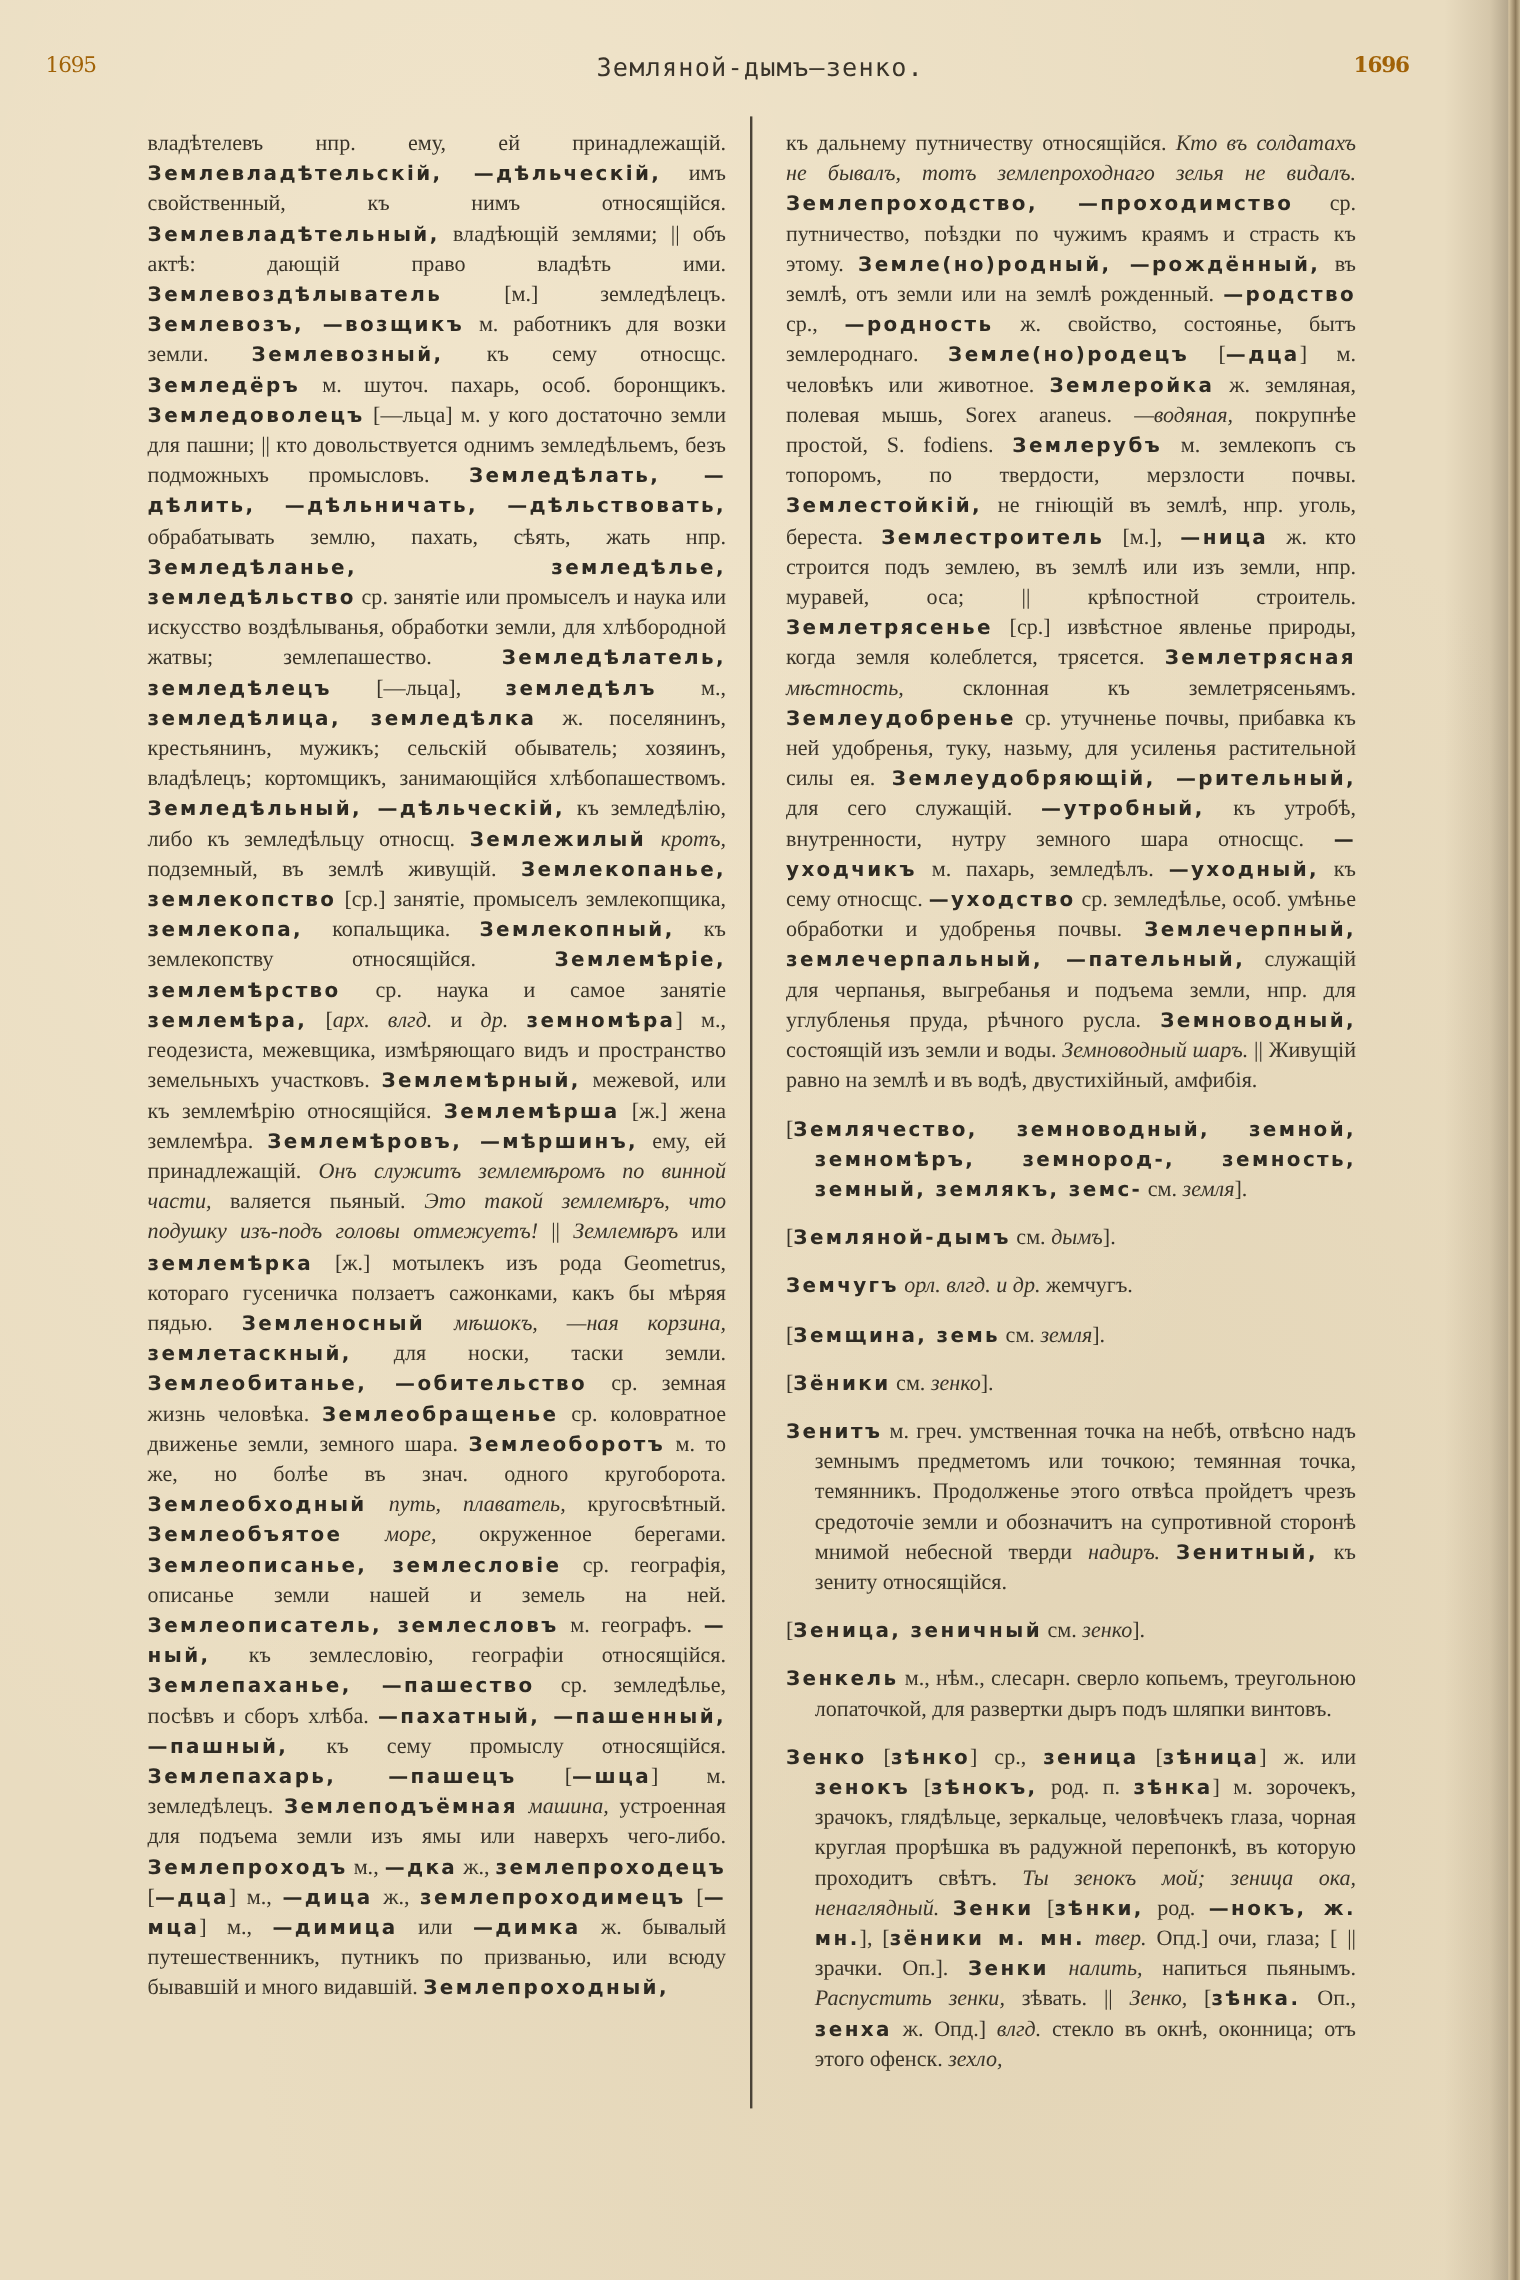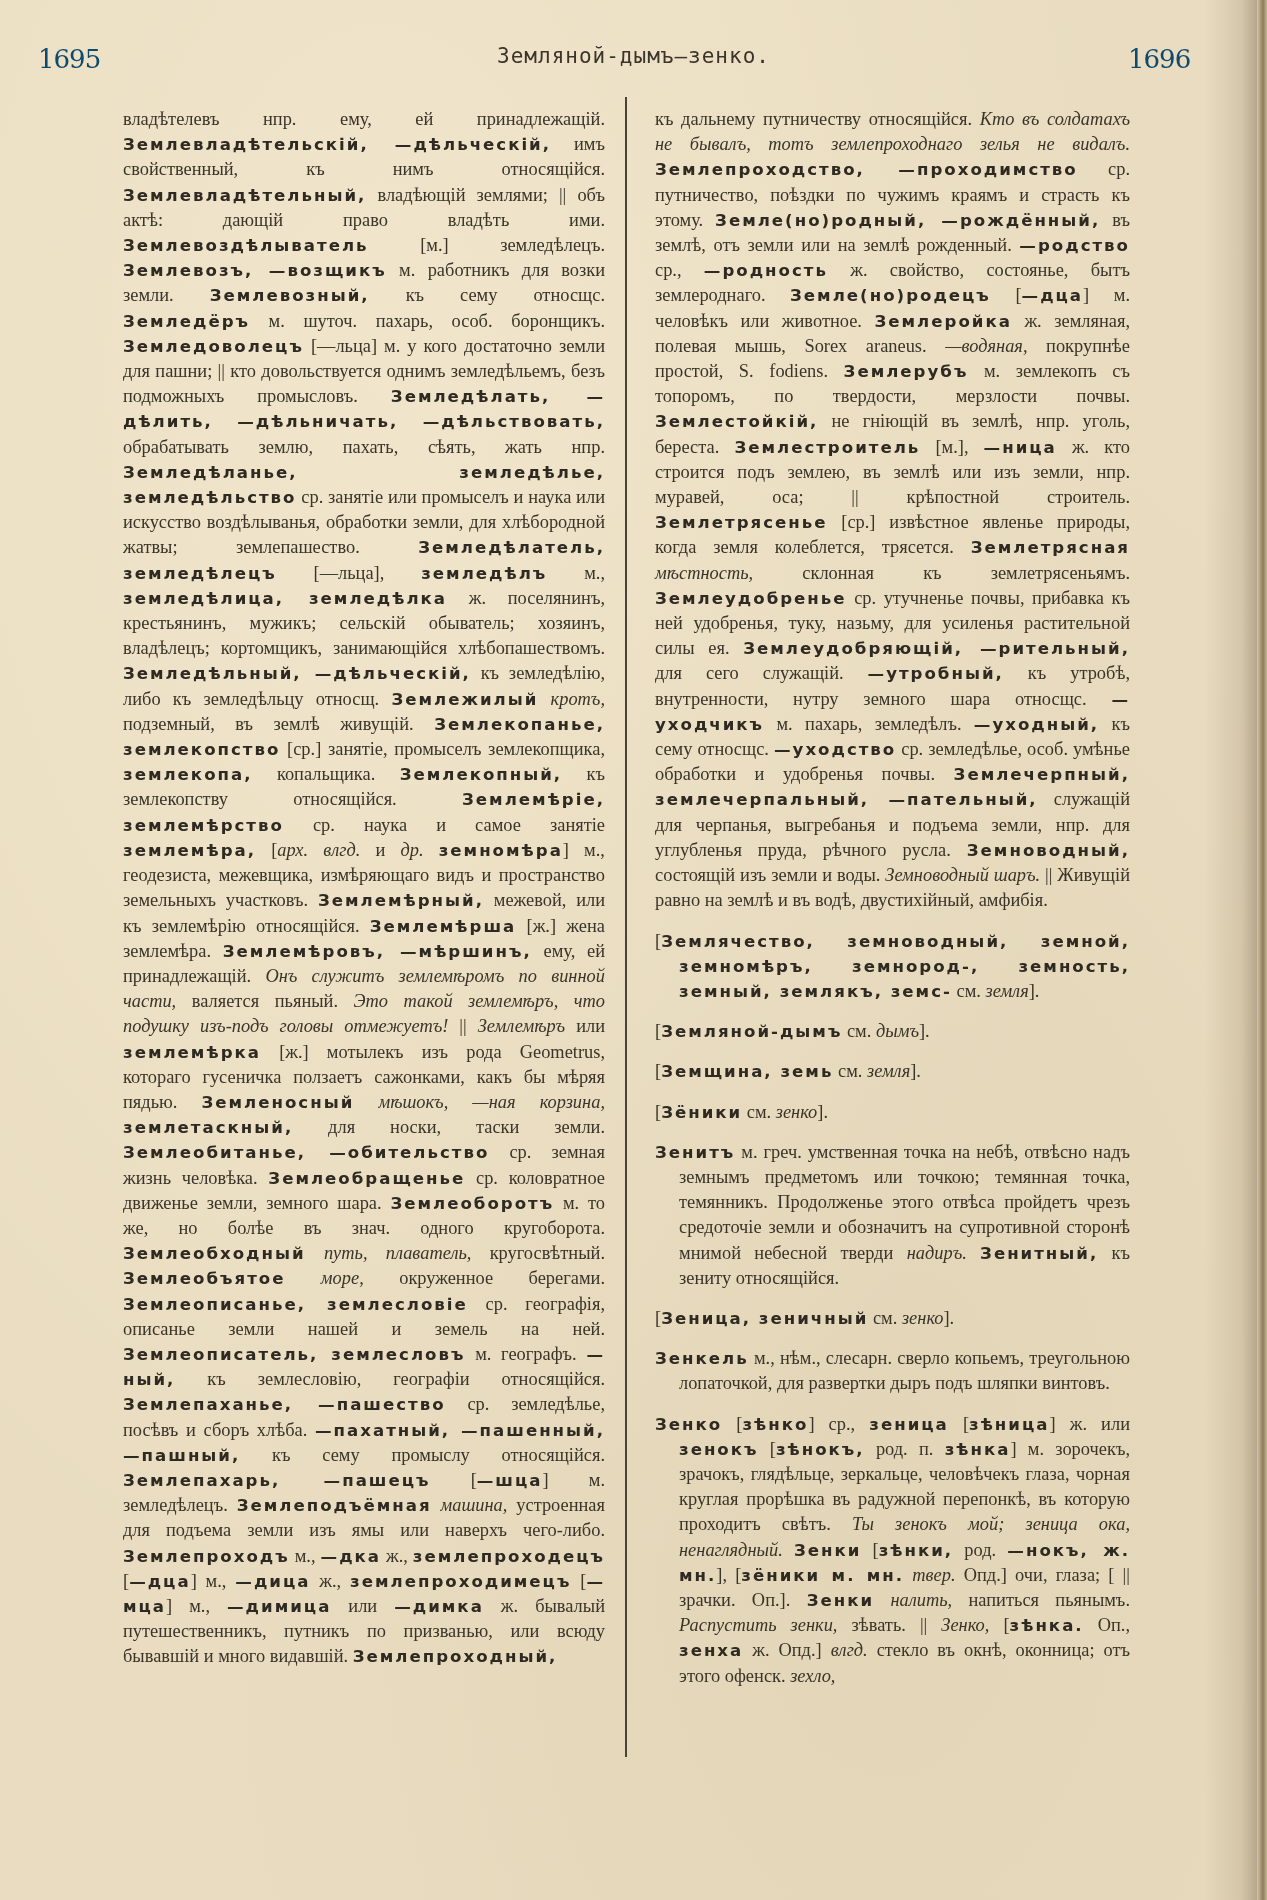--- a/index.html
+++ b/index.html
@@ -7,23 +7,23 @@
     width:1267px;height:1900px;overflow:hidden;position:relative;
     background:#e9dcc0;
     background-image:
       radial-gradient(ellipse at 30% 20%, rgba(255,245,225,0.35), transparent 60%),
       radial-gradient(ellipse at 70% 80%, rgba(200,180,140,0.18), transparent 55%),
       linear-gradient(90deg, rgba(0,0,0,0) 0%, rgba(0,0,0,0) 95%, rgba(120,100,70,0.18) 98%, rgba(70,55,35,0.45) 100%);
     font-family:"Liberation Serif","DejaVu Serif",serif;
     color:#3a3429;
   }
   .page-header{position:absolute;top:44px;left:0;width:1267px;height:30px;}
-  .page-num{position:absolute;top:0;font-size:26px;color:#0c4a6e;font-family:"DejaVu Serif",serif;letter-spacing:-1px;}
+  .page-num{position:absolute;top:0;font-size:18px;color:#a16207;font-family:"DejaVu Serif",serif;letter-spacing:-1px;}
   .page-num.left{left:38px;}
-  .page-num.right{left:1128px;}
+  .page-num.right{left:1128px;font-weight:bold;}
   .running-title{position:absolute;left:0;width:1267px;text-align:center;top:0;font-family:"DejaVu Sans Mono","Liberation Mono",monospace;font-size:21px;letter-spacing:1px;color:#3a342a;}
   .col{position:absolute;top:92px;font-size:18.4px;line-height:25.2px;text-align:justify;}
   .col-left{left:108px;width:512px;}
   .col-right{left:640px;width:505px;}
   .divider{position:absolute;left:625px;top:97px;width:2px;height:1660px;background:#4a4337;}
   .entry{margin:15px;}
   .entry.hang{padding-left:24px;text-indent:-24px;margin-top:3px;}
   b,.hw{font-family:"DejaVu Sans","Liberation Sans",sans-serif;font-weight:bold;letter-spacing:2px;font-size:16.6px;color:#2e2a22;}
   i{font-style:italic;}
   .binding{position:absolute;right:0;top:0;width:10px;height:1900px;background:linear-gradient(90deg,#d8c6a3,#8e7b5c 60%,#c9b894);}
@@ -42,19 +42,20 @@
 <div class="col col-left">
   <p class="entry">владѣтелевъ нпр. ему, ей принадлежащій. <b>Землевладѣтельскій, —дѣльческій,</b> имъ свойственный, къ нимъ относящійся. <b>Землевладѣтельный,</b> владѣющій землями; || объ актѣ: дающій право владѣть ими. <b>Землевоздѣлыватель</b> [м.] земледѣлецъ. <b>Землевозъ, —возщикъ</b> м. работникъ для возки земли. <b>Землевозный,</b> къ сему относщс. <b>Земледёръ</b> м. шуточ. пахарь, особ. боронщикъ. <b>Земледоволецъ</b> [—льца] м. у кого достаточно земли для пашни; || кто довольствуется однимъ земледѣльемъ, безъ подможныхъ промысловъ. <b>Земледѣлать, —дѣлить, —дѣльничать, —дѣльствовать,</b> обрабатывать землю, пахать, сѣять, жать нпр. <b>Земледѣланье, земледѣлье, земледѣльство</b> ср. занятіе или промыселъ и наука или искусство воздѣлыванья, обработки земли, для хлѣбородной жатвы; землепашество. <b>Земледѣлатель, земледѣлецъ</b> [—льца], <b>земледѣлъ</b> м., <b>земледѣлица, земледѣлка</b> ж. поселянинъ, крестьянинъ, мужикъ; сельскій обыватель; хозяинъ, владѣлецъ; кортомщикъ, занимающійся хлѣбопашествомъ. <b>Земледѣльный, —дѣльческій,</b> къ земледѣлію, либо къ земледѣльцу относщ. <b>Землежилый</b> <i>кротъ,</i> подземный, въ землѣ живущій. <b>Землекопанье, землекопство</b> [ср.] занятіе, промыселъ землекопщика, <b>землекопа,</b> копальщика. <b>Землекопный,</b> къ землекопству относящійся. <b>Землемѣріе, землемѣрство</b> ср. наука и самое занятіе <b>землемѣра,</b> [<i>арх. влгд.</i> и <i>др.</i> <b>земномѣра</b>] м., геодезиста, межевщика, измѣряющаго видъ и пространство земельныхъ участковъ. <b>Землемѣрный,</b> межевой, или къ землемѣрію относящійся. <b>Землемѣрша</b> [ж.] жена землемѣра. <b>Землемѣровъ, —мѣршинъ,</b> ему, ей принадлежащій. <i>Онъ служитъ землемѣромъ по винной части,</i> валяется пьяный. <i>Это такой землемѣръ, что подушку изъ-подъ головы отмежуетъ!</i> || <i>Землемѣръ</i> или <b>землемѣрка</b> [ж.] мотылекъ изъ рода Geometrus, котораго гусеничка ползаетъ сажонками, какъ бы мѣряя пядью. <b>Земленосный</b> <i>мѣшокъ, —ная корзина,</i> <b>землетаскный,</b> для носки, таски земли. <b>Землеобитанье, —обительство</b> ср. земная жизнь человѣка. <b>Землеобращенье</b> ср. коловратное движенье земли, земного шара. <b>Землеоборотъ</b> м. то же, но болѣе въ знач. одного кругоборота. <b>Землеобходный</b> <i>путь, плаватель,</i> кругосвѣтный. <b>Землеобъятое</b> <i>море,</i> окруженное берегами. <b>Землеописанье, землесловіе</b> ср. географія, описанье земли нашей и земель на ней. <b>Землеописатель, землесловъ</b> м. географъ. <b>—ный,</b> къ землесловію, географіи относящійся. <b>Землепаханье, —пашество</b> ср. земледѣлье, посѣвъ и сборъ хлѣба. <b>—пахатный, —пашенный, —пашный,</b> къ сему промыслу относящійся. <b>Землепахарь, —пашецъ</b> [<b>—шца</b>] м. земледѣлецъ. <b>Землеподъёмная</b> <i>машина,</i> устроенная для подъема земли изъ ямы или наверхъ чего-либо. <b>Землепроходъ</b> м., <b>—дка</b> ж., <b>землепроходецъ</b> [<b>—дца</b>] м., <b>—дица</b> ж., <b>землепроходимецъ</b> [<b>—мца</b>] м., <b>—димица</b> или <b>—димка</b> ж. бывалый путешественникъ, путникъ по призванью, или всюду бывавшій и много видавшій. <b>Землепроходный,</b></p>
 </div>
 
 <div class="divider"></div>
 
 <div class="col col-right">
     <p class="entry">къ дальнему путничеству относящійся. <i>Кто въ солдатахъ не бывалъ, тотъ землепроходнаго зелья не видалъ.</i> <b>Землепроходство, —проходимство</b> ср. путничество, поѣздки по чужимъ краямъ и страсть къ этому. <b>Земле(но)родный, —рождённый,</b> въ землѣ, отъ земли или на землѣ рожденный. <b>—родство</b> ср., <b>—родность</b> ж. свойство, состоянье, бытъ землероднаго. <b>Земле(но)родецъ</b> [<b>—дца</b>] м. человѣкъ или животное. <b>Землеройка</b> ж. земляная, полевая мышь, Sorex araneus. <i>—водяная,</i> покрупнѣе простой, S. fodiens. <b>Землерубъ</b> м. землекопъ съ топоромъ, по твердости, мерзлости почвы. <b>Землестойкій,</b> не гніющій въ землѣ, нпр. уголь, береста. <b>Землестроитель</b> [м.], <b>—ница</b> ж. кто строится подъ землею, въ землѣ или изъ земли, нпр. муравей, оса; || крѣпостной строитель. <b>Землетрясенье</b> [ср.] извѣстное явленье природы, когда земля колеблется, трясется. <b>Землетрясная</b> <i>мѣстность,</i> склонная къ землетрясеньямъ. <b>Землеудобренье</b> ср. утучненье почвы, прибавка къ ней удобренья, туку, назьму, для усиленья растительной силы ея. <b>Землеудобряющій, —рительный,</b> для сего служащій. <b>—утробный,</b> къ утробѣ, внутренности, нутру земного шара относщс. <b>—уходчикъ</b> м. пахарь, земледѣлъ. <b>—уходный,</b> къ сему относщс. <b>—уходство</b> ср. земледѣлье, особ. умѣнье обработки и удобренья почвы. <b>Землечерпный, землечерпальный, —пательный,</b> служащій для черпанья, выгребанья и подъема земли, нпр. для углубленья пруда, рѣчного русла. <b>Земноводный,</b> состоящій изъ земли и воды. <i>Земноводный шаръ.</i> || Живущій равно на землѣ и въ водѣ, двустихійный, амфибія.</p>
     <p class="entry hang">[<b>Землячество, земноводный, земной, земномѣръ, земнород-, земность, земный, землякъ, земс-</b> см. <i>земля</i>].</p>
     <p class="entry hang">[<b>Земляной-дымъ</b> см. <i>дымъ</i>].</p>
+    <p class="entry hang"><b>Земчугъ</b> <i>орл. влгд. и др.</i> жемчугъ.</p>
     <p class="entry hang">[<b>Земщина, земь</b> см. <i>земля</i>].</p>
     <p class="entry hang">[<b>Зёники</b> см. <i>зенко</i>].</p>
     <p class="entry hang"><b>Зенитъ</b> м. греч. умственная точка на небѣ, отвѣсно надъ земнымъ предметомъ или точкою; темянная точка, темянникъ. Продолженье этого отвѣса пройдетъ чрезъ средоточіе земли и обозначитъ на супротивной сторонѣ мнимой небесной тверди <i>надиръ.</i> <b>Зенитный,</b> къ зениту относящійся.</p>
     <p class="entry hang">[<b>Зеница, зеничный</b> см. <i>зенко</i>].</p>
     <p class="entry hang"><b>Зенкель</b> м., нѣм., слесарн. сверло копьемъ, треугольною лопаточкой, для развертки дыръ подъ шляпки винтовъ.</p>
     <p class="entry hang"><b>Зенко</b> [<b>зѣнко</b>] ср., <b>зеница</b> [<b>зѣница</b>] ж. или <b>зенокъ</b> [<b>зѣнокъ,</b> род. п. <b>зѣнка</b>] м. зорочекъ, зрачокъ, глядѣльце, зеркальце, человѣчекъ глаза, чорная круглая прорѣшка въ радужной перепонкѣ, въ которую проходитъ свѣтъ. <i>Ты зенокъ мой; зеница ока, ненаглядный.</i> <b>Зенки</b> [<b>зѣнки,</b> род. <b>—нокъ, ж. мн.</b>], [<b>зёники м. мн.</b> <i>твер.</i> Опд.] очи, глаза; [ || зрачки. Оп.]. <b>Зенки</b> <i>налить,</i> напиться пьянымъ. <i>Распустить зенки,</i> зѣвать. || <i>Зенко,</i> [<b>зѣнка.</b> Оп., <b>зенха</b> ж. Опд.] <i>влгд.</i> стекло въ окнѣ, оконница; отъ этого офенск. <i>зехло,</i></p>
   </div>
 
 </body></html>

